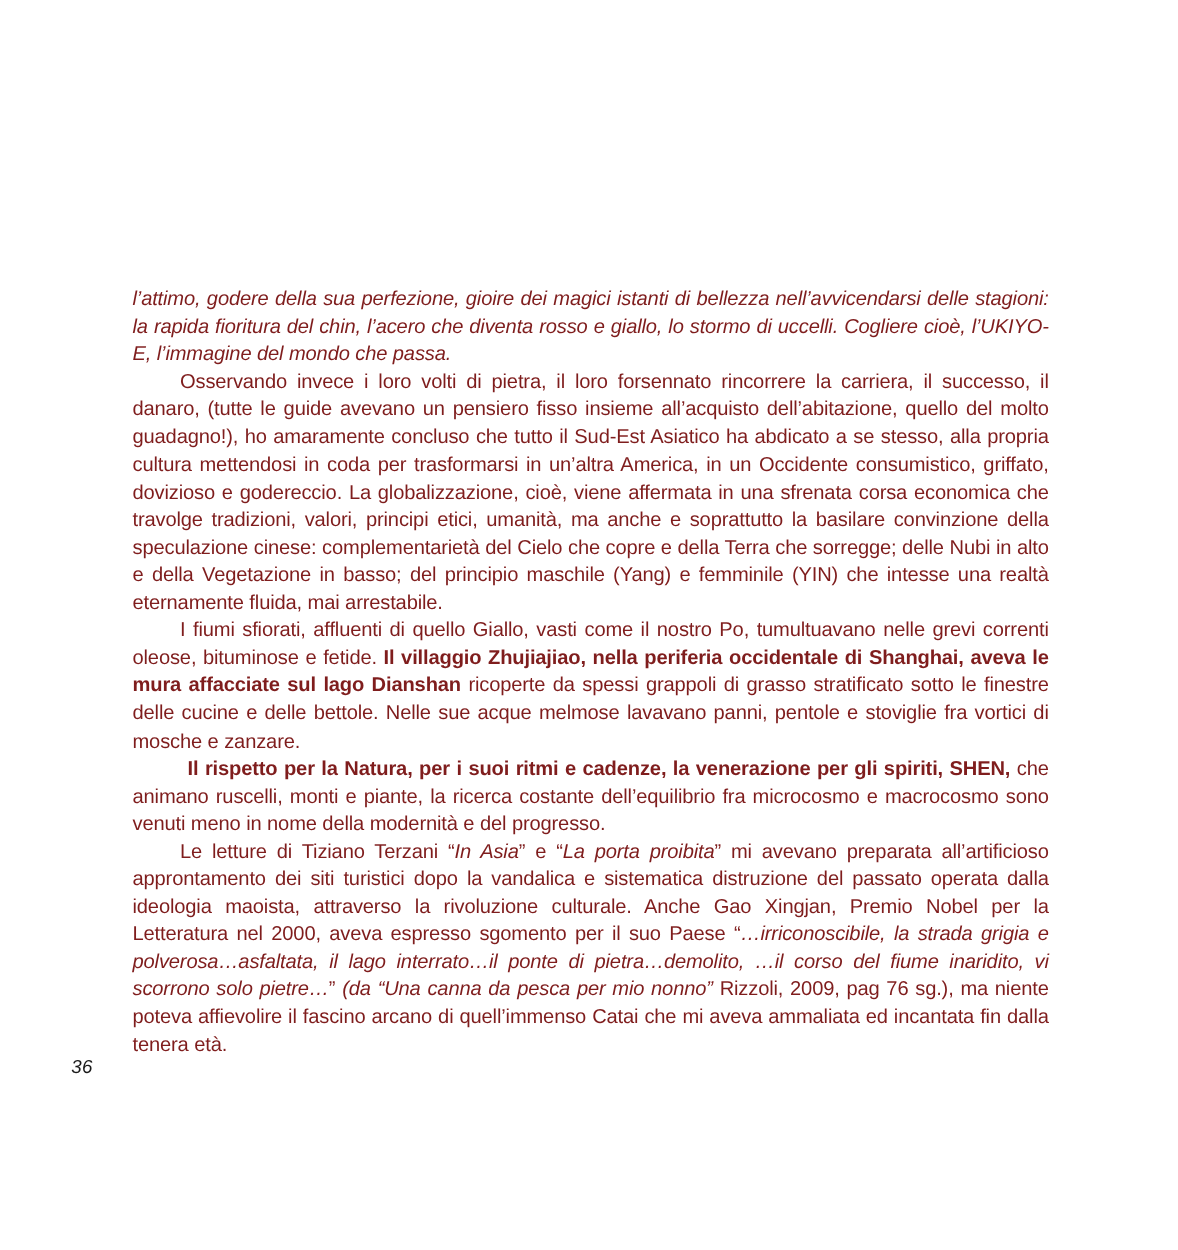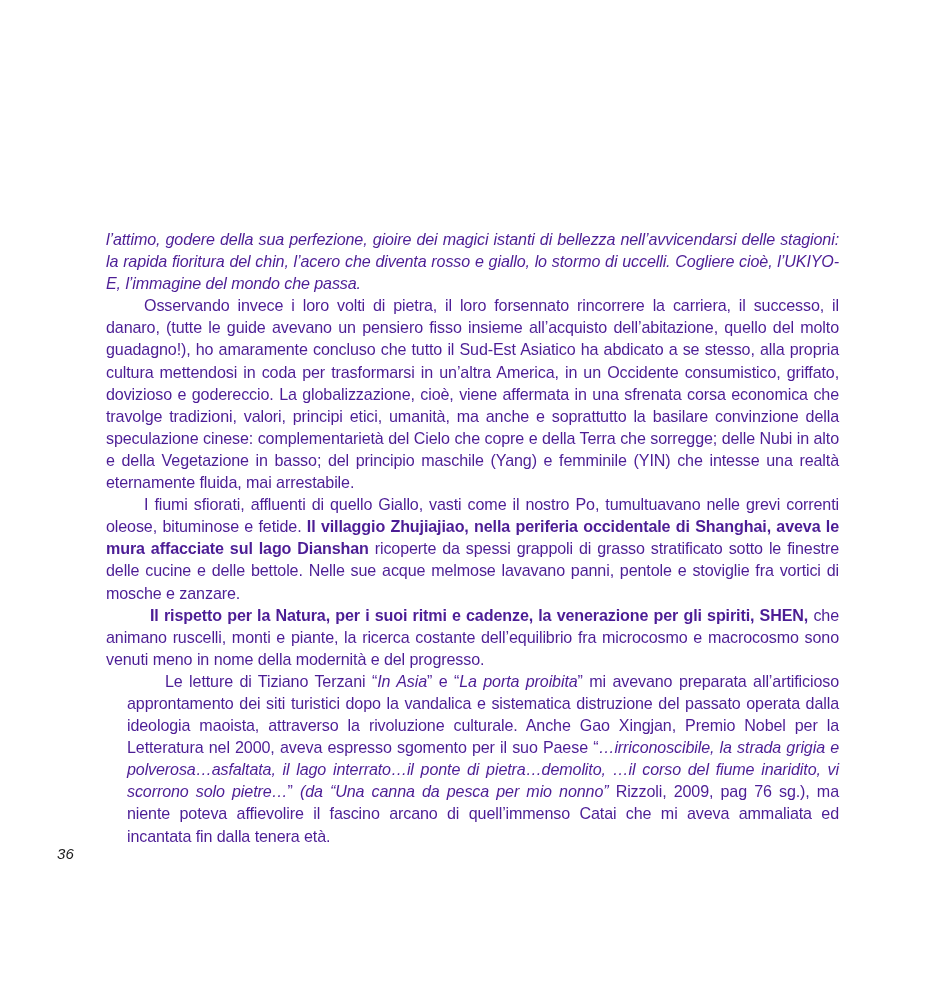--- a/index.html
+++ b/index.html
@@ -29,31 +29,30 @@
     position: absolute;
     left: 106px;
     top: 228px;
     width: 733px;
     text-align: justify;
     text-justify: inter-word;
     font-size: 16.1px;
     line-height: 22.1px;
     letter-spacing: -0.12px;
     word-spacing: 0.1px;
-    color: #4c1d95;
+    color: #7f1d1d;
   }
 
   .para {
     margin: 0;
     padding: 0;
     text-align: justify;
   }
   .para:last-child {
     text-align-last: left;
-    margin-left: 21px;
   }
 
   
   .para.lead {
     font-style: italic;
     text-indent: 0;
   }
   .para.indent  { text-indent: 38px; }
   .para.indent2 { text-indent: 44px; }
 

